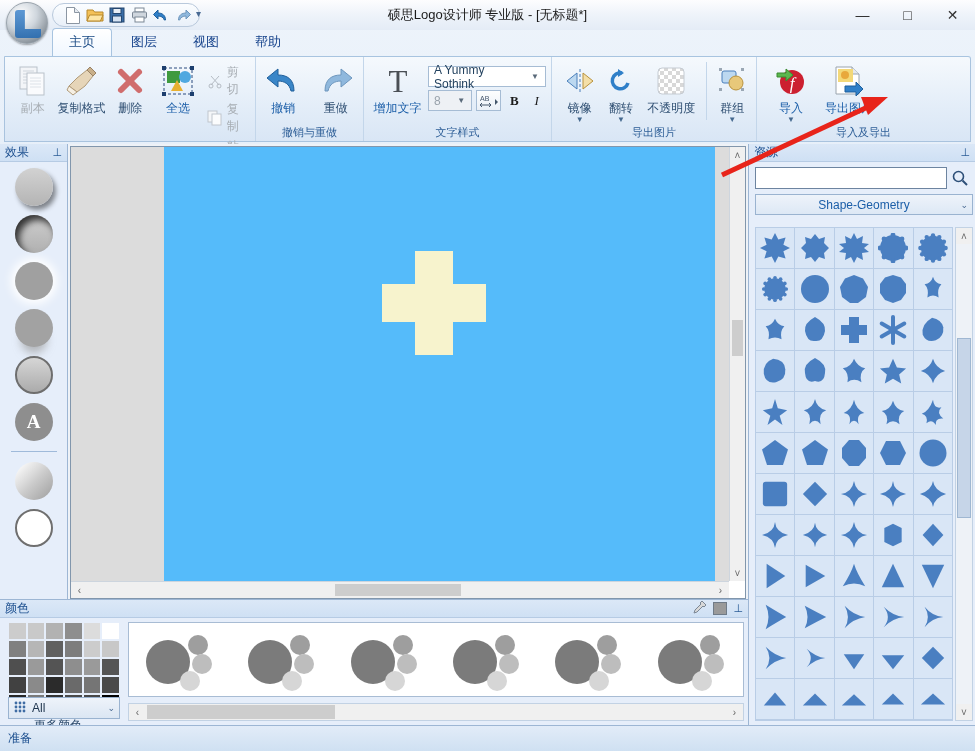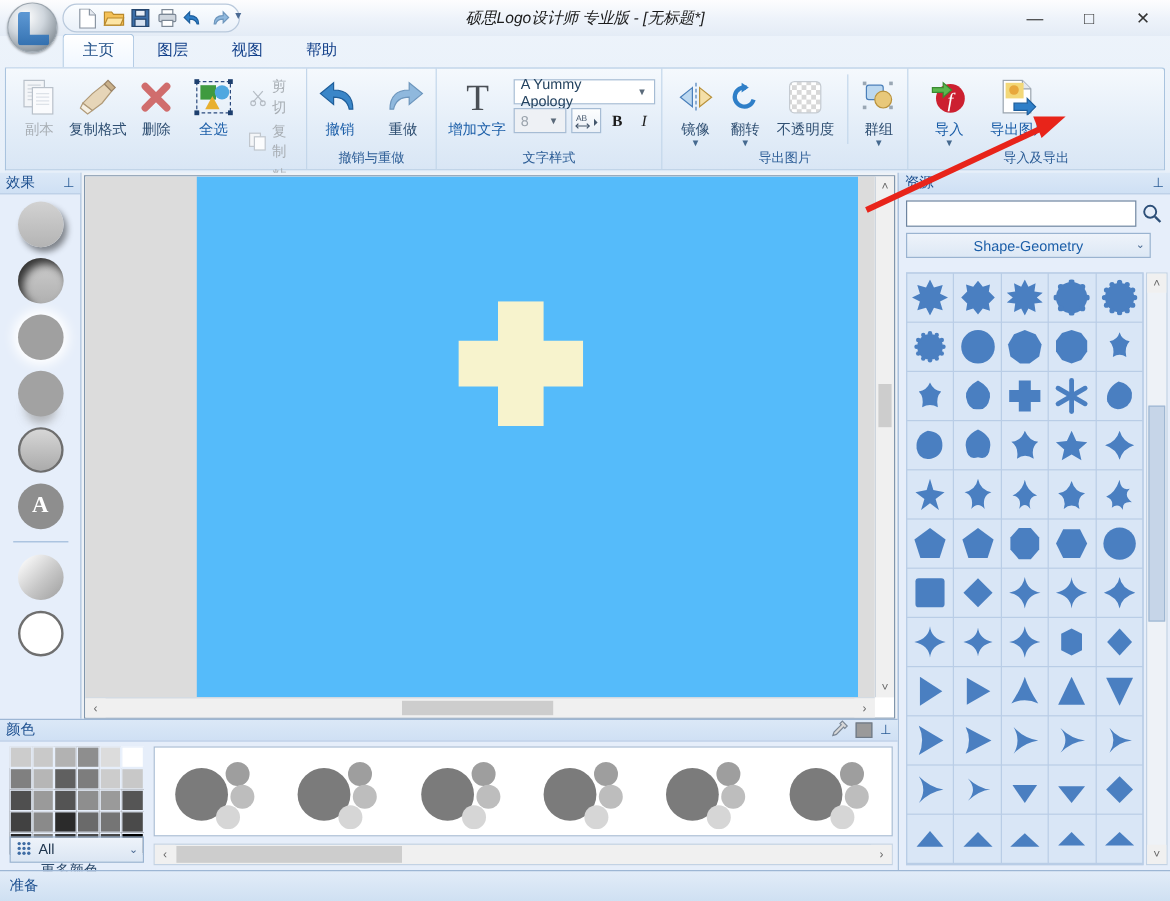--- a/index.html
+++ b/index.html
@@ -30,21 +30,21 @@
     border-radius: 3px; opacity: .92; }
   .qat { position: absolute; left: 52px; top: 3px; height: 24px;
          display: flex; align-items: center; gap: 2px;
          padding: 0 6px 0 10px;
          background: linear-gradient(#fbfdff,#e9f0f9);
          border: 1px solid #b9c9dc; border-radius: 12px; }
   .qicon { width: 20px; height: 20px; display: flex; align-items: center;
            justify-content: center; cursor: default; }
   .qat-more { position: absolute; left: 196px; top: 8px; font-size: 10px; color: #4a6a93; }
   .win-title { position: absolute; left: 0; right: 0; top: 6px; text-align: center;
-               font-size: 13px; color: #1b1b1b; pointer-events: none; font-style: italic; }
+               font-size: 13px; color: #1b1b1b; pointer-events: none; }
   .win-btns { position: absolute; right: 0; top: 0; display: flex; }
   .win-btn { width: 45px; height: 30px; display: flex; align-items: center;
              justify-content: center; font-size: 14px; color: #333; }
 
   
   .tabstrip { position: relative; height: 26px; display: flex; align-items: flex-end;
               padding-left: 52px; background: transparent; }
   .tab { padding: 4px 16px 5px; font-size: 13px; color: #15428b;
          border: 1px solid transparent; border-bottom: none;
          border-radius: 4px 4px 0 0; margin-right: 2px; }
@@ -127,21 +127,21 @@
   .sb-thumb { background: #cdcdcd; }
 
   
   .resources { position: absolute; right: 0; top: 0; width: 227px; bottom: 0;
                background: #e6eefa; border-left: 1px solid #9db6d4; }
   .res-search { margin: 5px 6px 0 6px; display: flex; align-items: center; gap: 4px; }
   .res-search input { flex: 1; height: 22px; border: 1px solid #6d84a0;
                       background: #fff; font-size: 12px; padding: 0 5px;
                       font-family: "Liberation Sans", sans-serif; }
   .mag { width: 18px; height: 18px; display:flex; align-items:center; justify-content:center; }
-  .res-combo { margin: 5px 16px 0 6px; height: 21px; display: flex; align-items: center;
+  .res-combo { margin: 5px 2px 0 6px; height: 21px; display: flex; align-items: center;
                background: linear-gradient(#eef3fa,#dde8f5);
                border: 1px solid #9ab3d0; font-size: 12px; color: #1b5ea8;
                justify-content: center; position: relative; }
   .res-combo .arrow { position: absolute; right: 4px; font-size: 9px; color: #4a6a93; }
   .shapegrid { position: absolute; left: 6px; right: 22px; top: 83px; bottom: 4px;
                display: grid; grid-template-columns: repeat(5, 1fr);
                grid-auto-rows: 40px; gap: 1px; overflow: hidden;
                background: #b9cde6; border: 1px solid #b9cde6; }
   .shcell { background: #d9e6f6; display: flex; align-items: center;
             justify-content: center; }
@@ -375,21 +375,21 @@
         <div class="bigbtn link" style="width:62px">
           <span class="ico">
             <svg width="30" height="32" viewBox="0 0 30 32">
                 <text x="15" y="27" font-family="Liberation Serif, serif" font-size="31" text-anchor="middle" fill="#4a4f55">T</text>
               </svg>
           </span>
           <span class="lbl">增加文字</span>
         </div>
         <div class="fontrow" style="width:118px">
           <div class="combo">
-            <span>A Yummy Apology</span>
+            <span>A Yummy Sothink</span>
             <span class="arrow">▼</span>
           </div>
           <div class="fontrow2">
             <div class="combo dim" style="width:52px">
               <span>8</span>
               <span class="arrow">▼</span>
             </div>
             <div class="tbtn box" style="width:30px">
               <svg width="22" height="16" viewBox="0 0 22 16">
                   <text x="2" y="8" font-size="7" fill="#44566b" font-family="Liberation Sans, sans-serif">AB</text>

